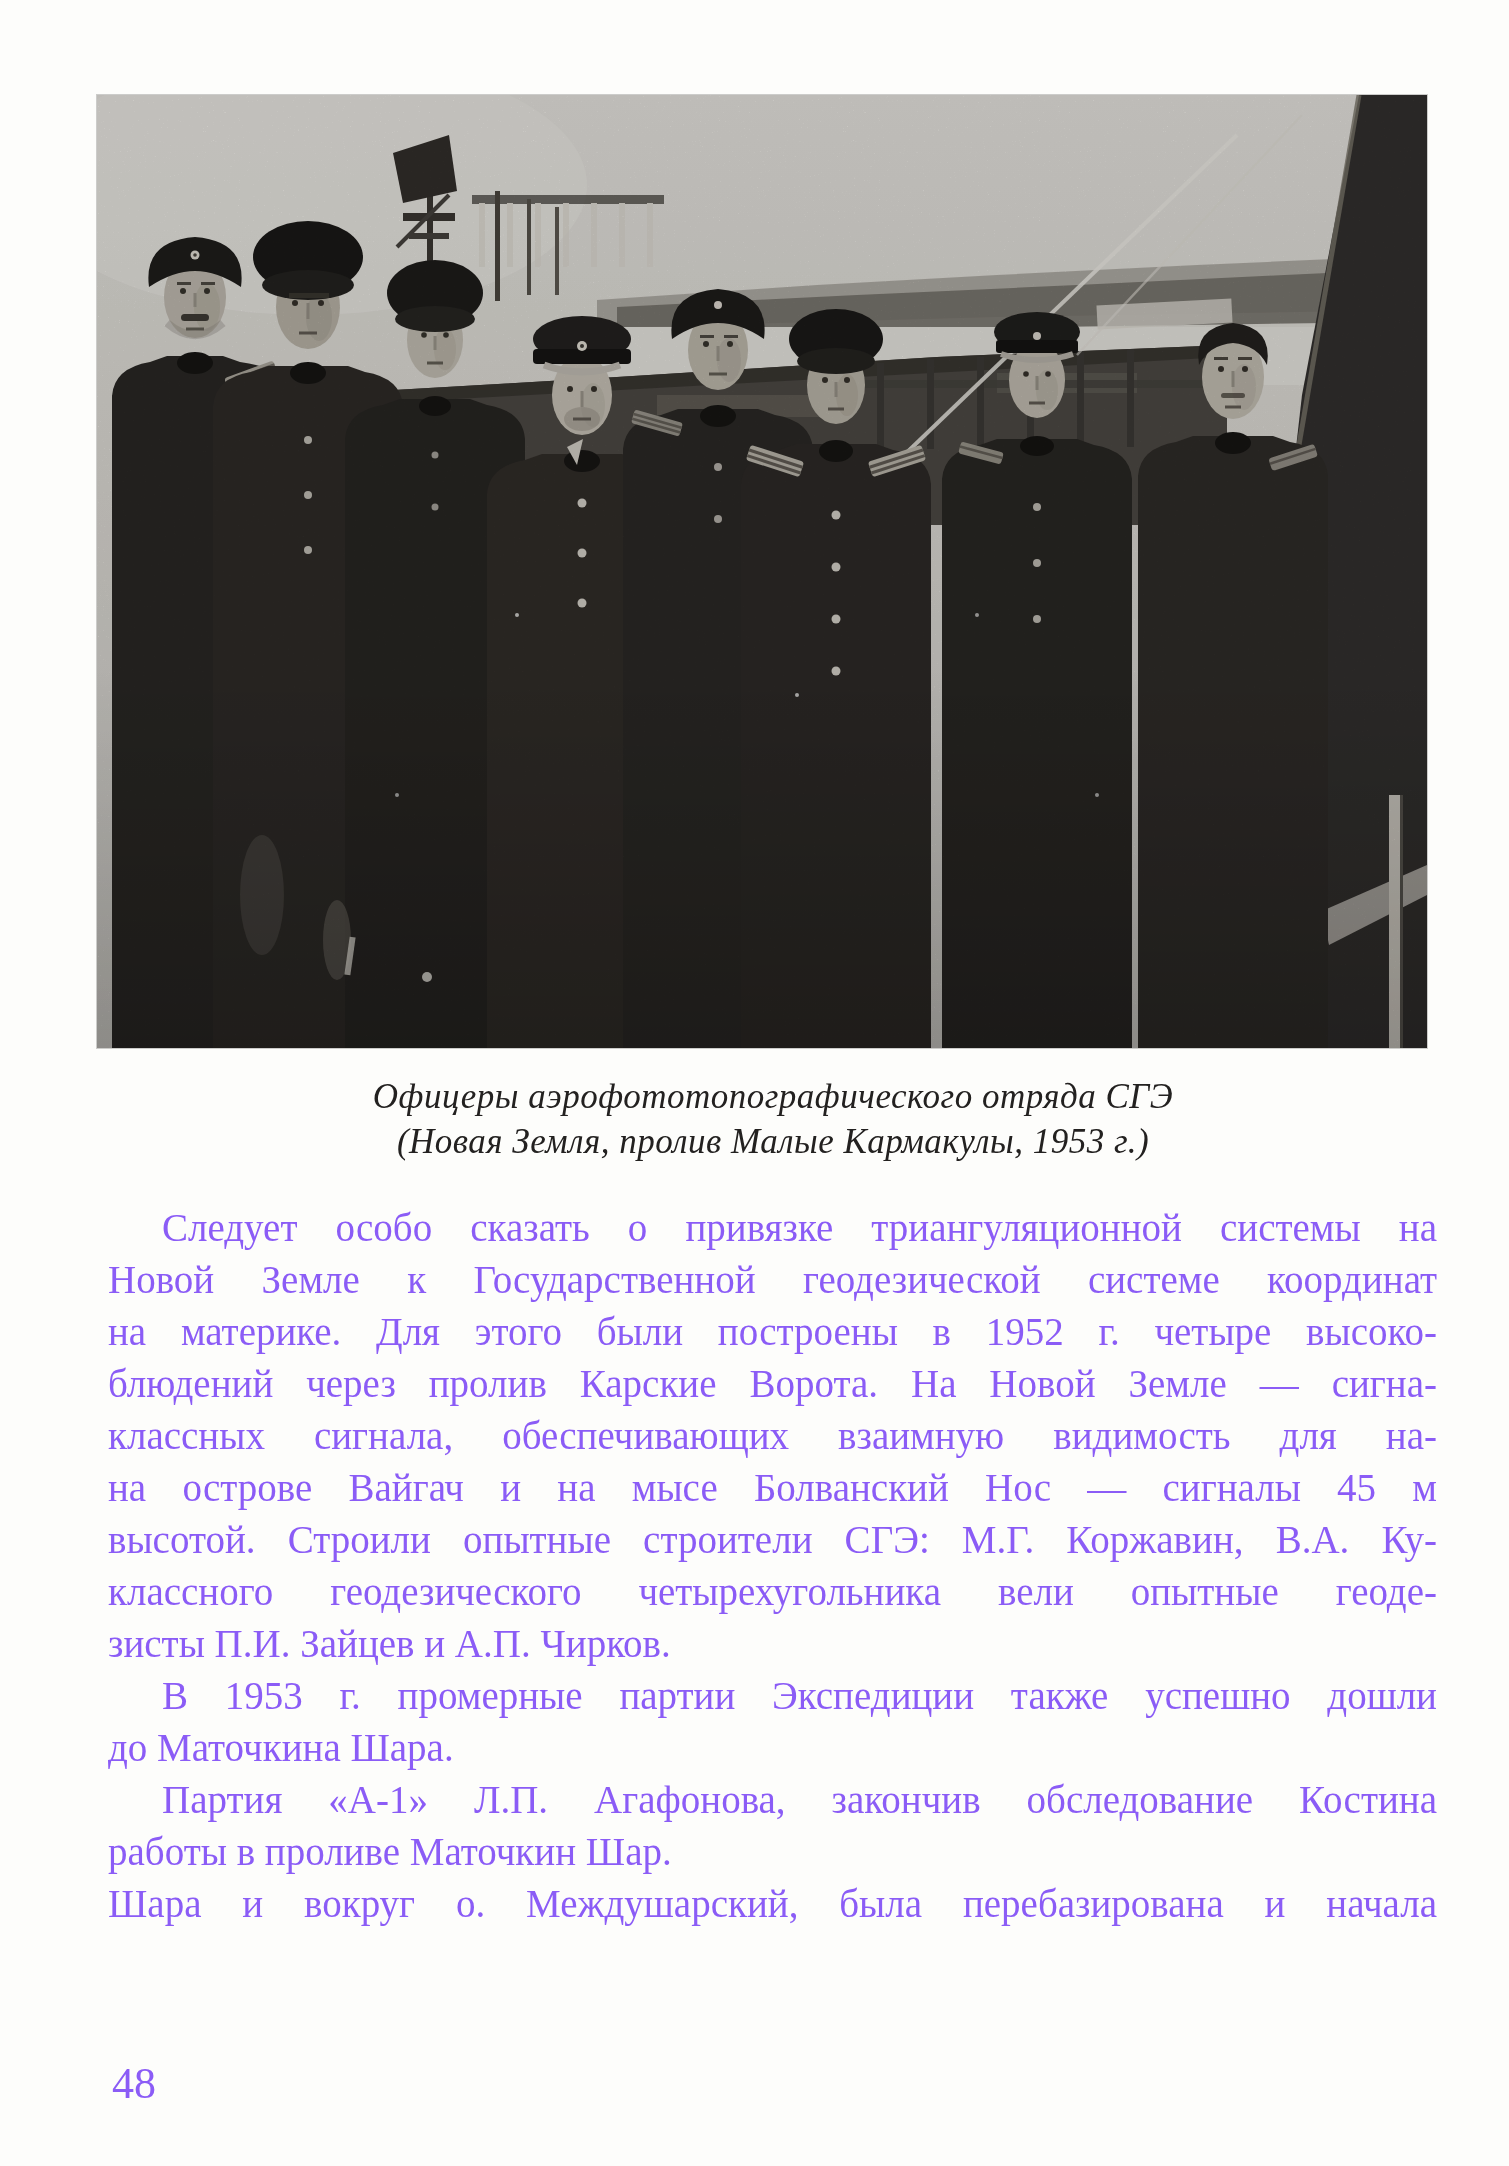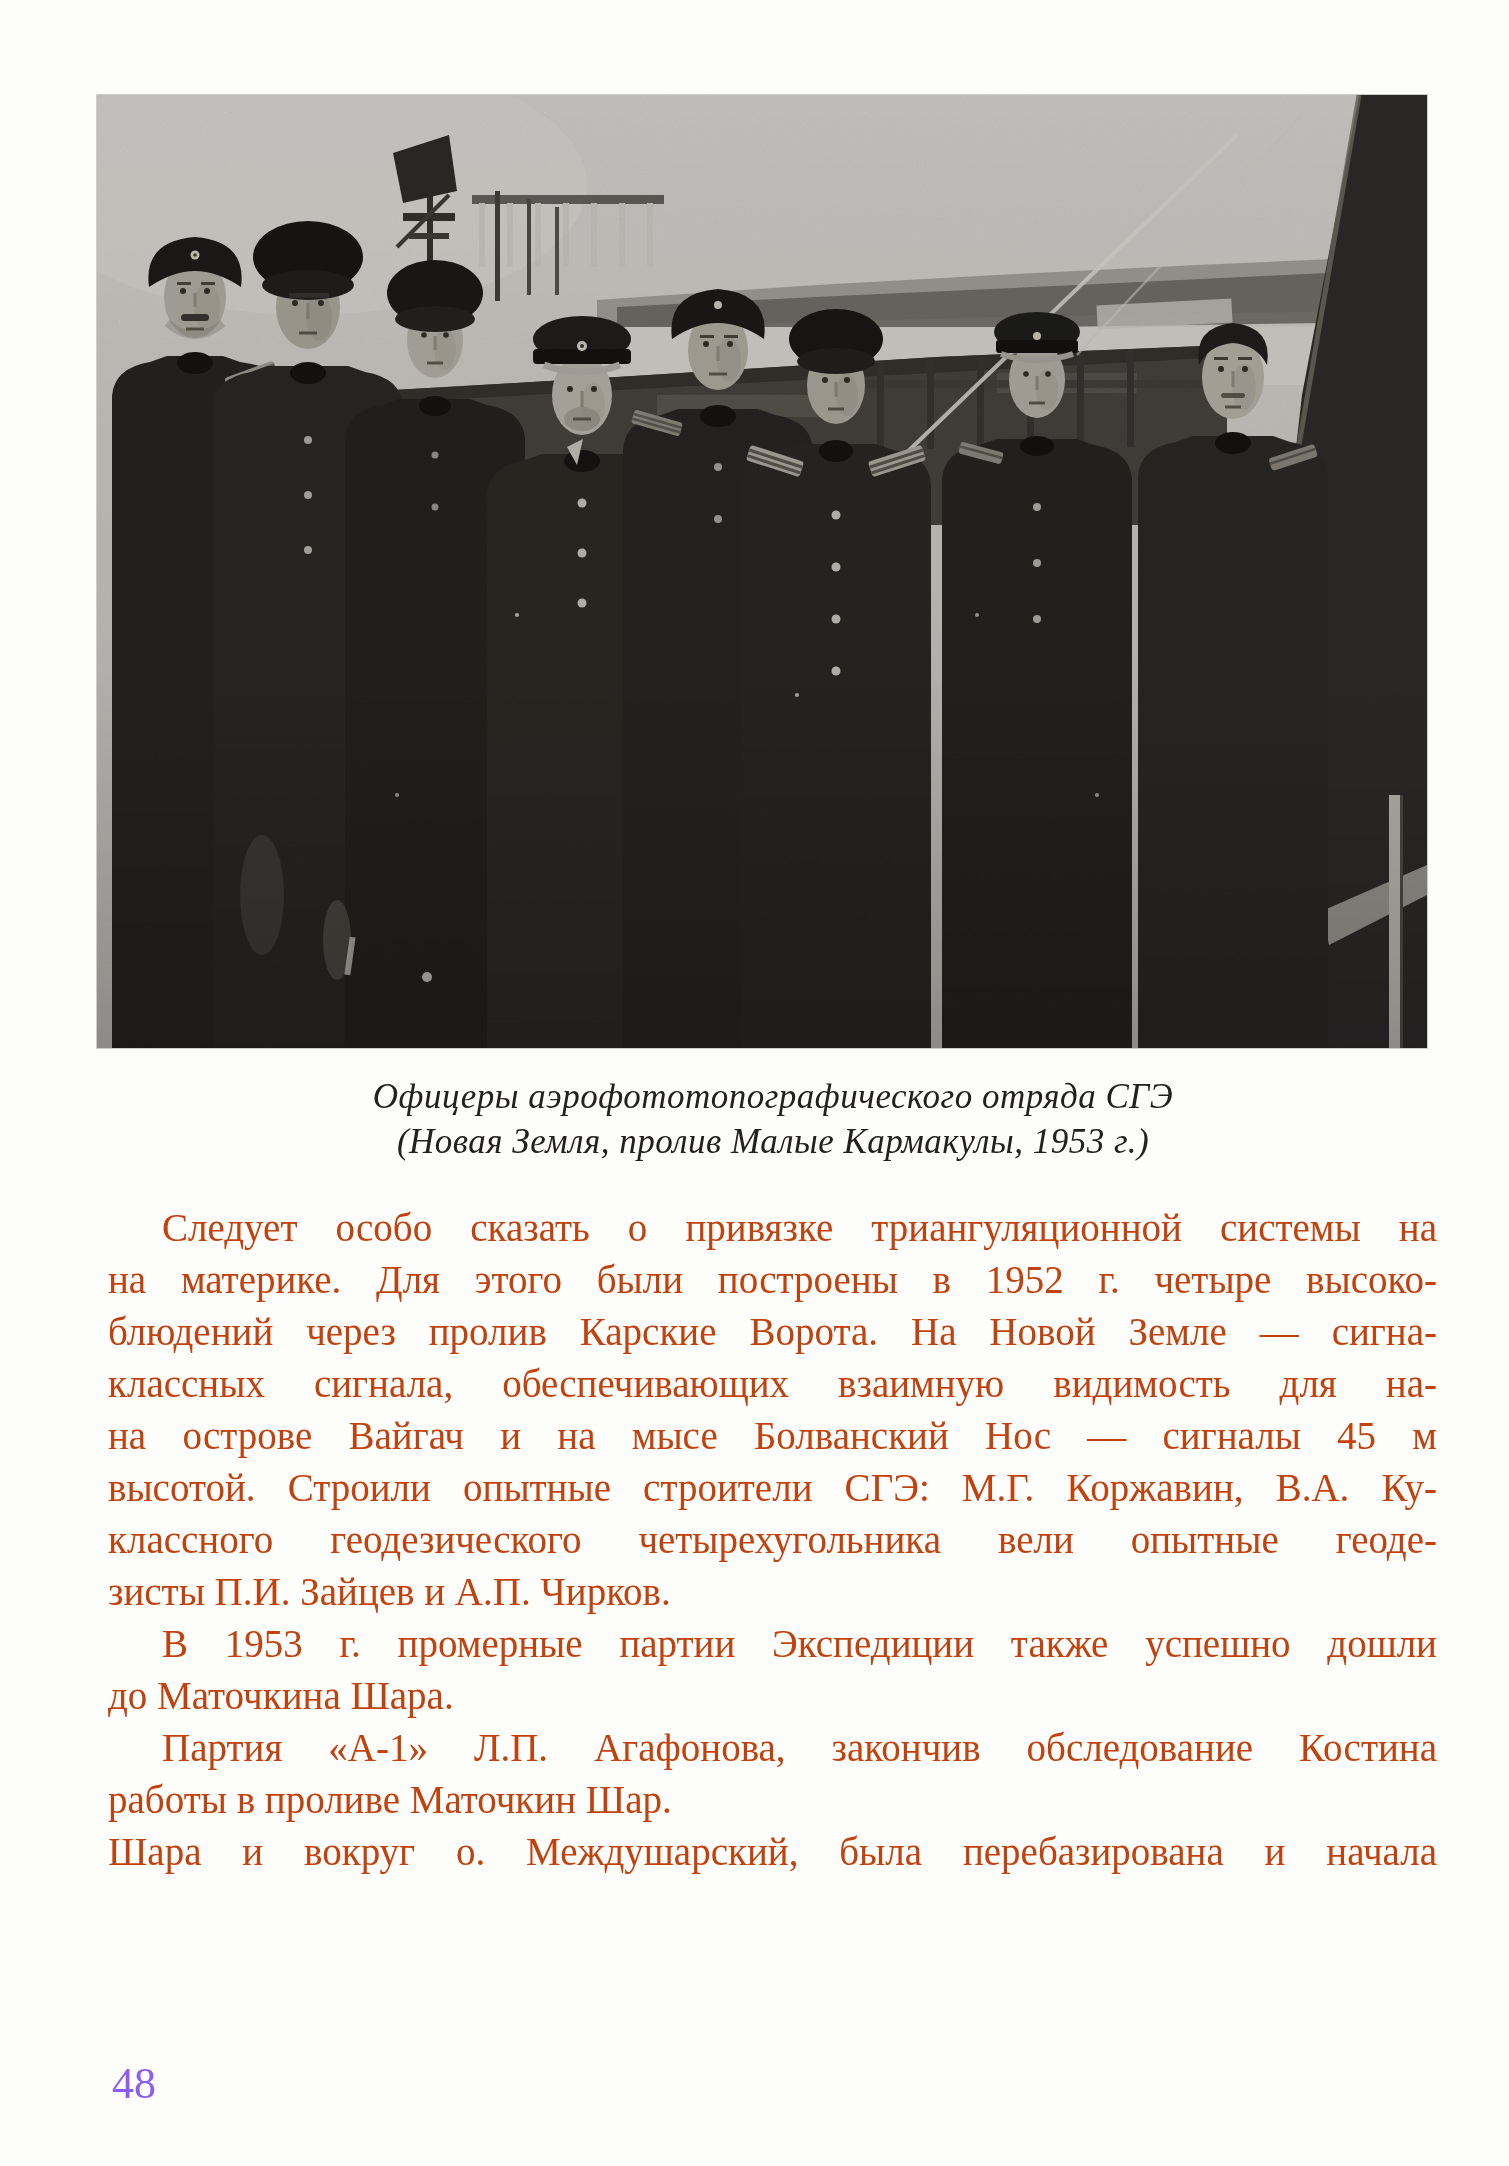--- a/index.html
+++ b/index.html
@@ -27,21 +27,21 @@
     position: absolute; left: 108px; top: 1074px; width: 1330px;
     text-align: center;
     font-style: italic;
     font-size: 35px; line-height: 45px;
     color: #232120;
     letter-spacing: 0.5px;
   }
   .body-text {
     position: absolute; left: 108px; top: 1202px; width: 1329px;
     font-size: 39px; line-height: 52px;
-    color: #c2410c;
+    color: #8b5cf6;
   }
   .body-text .line {
     text-align: justify;
     text-align-last: justify;
     white-space: nowrap;
   }
   .body-text .line.last { text-align-last: auto; white-space: normal; }
   .body-text .line.first { text-indent: 54px; }
   .page-number {
     position: absolute; left: 112px; top: 2058px;
@@ -311,20 +311,21 @@
     </svg>
   </figure>
 
   <div class="caption">
     <div class="caption-line">Офицеры аэрофототопографического отряда СГЭ</div>
     <div class="caption-line">(Новая Земля, пролив Малые Кармакулы, 1953 г.)</div>
   </div>
 
   <div class="body-text">
       <div class="line first">Следует особо сказать о привязке триангуляционной системы на</div>
+      <div class="line">Новой Земле к Государственной геодезической системе координат</div>
       <div class="line">на материке. Для этого были построены в 1952 г. четыре высоко-</div>
       <div class="line">блюдений через пролив Карские Ворота. На Новой Земле — сигна-</div>
       <div class="line">классных сигнала, обеспечивающих взаимную видимость для на-</div>
       <div class="line">на острове Вайгач и на мысе Болванский Нос — сигналы 45 м</div>
       <div class="line">высотой. Строили опытные строители СГЭ: М.Г. Коржавин, В.А. Ку-</div>
       <div class="line">классного геодезического четырехугольника вели опытные геоде-</div>
       <div class="line last">зисты П.И. Зайцев и А.П. Чирков.</div>
       <div class="line first">В 1953 г. промерные партии Экспедиции также успешно дошли</div>
       <div class="line last">до Маточкина Шара.</div>
       <div class="line first">Партия «А-1» Л.П. Агафонова, закончив обследование Костина</div>

